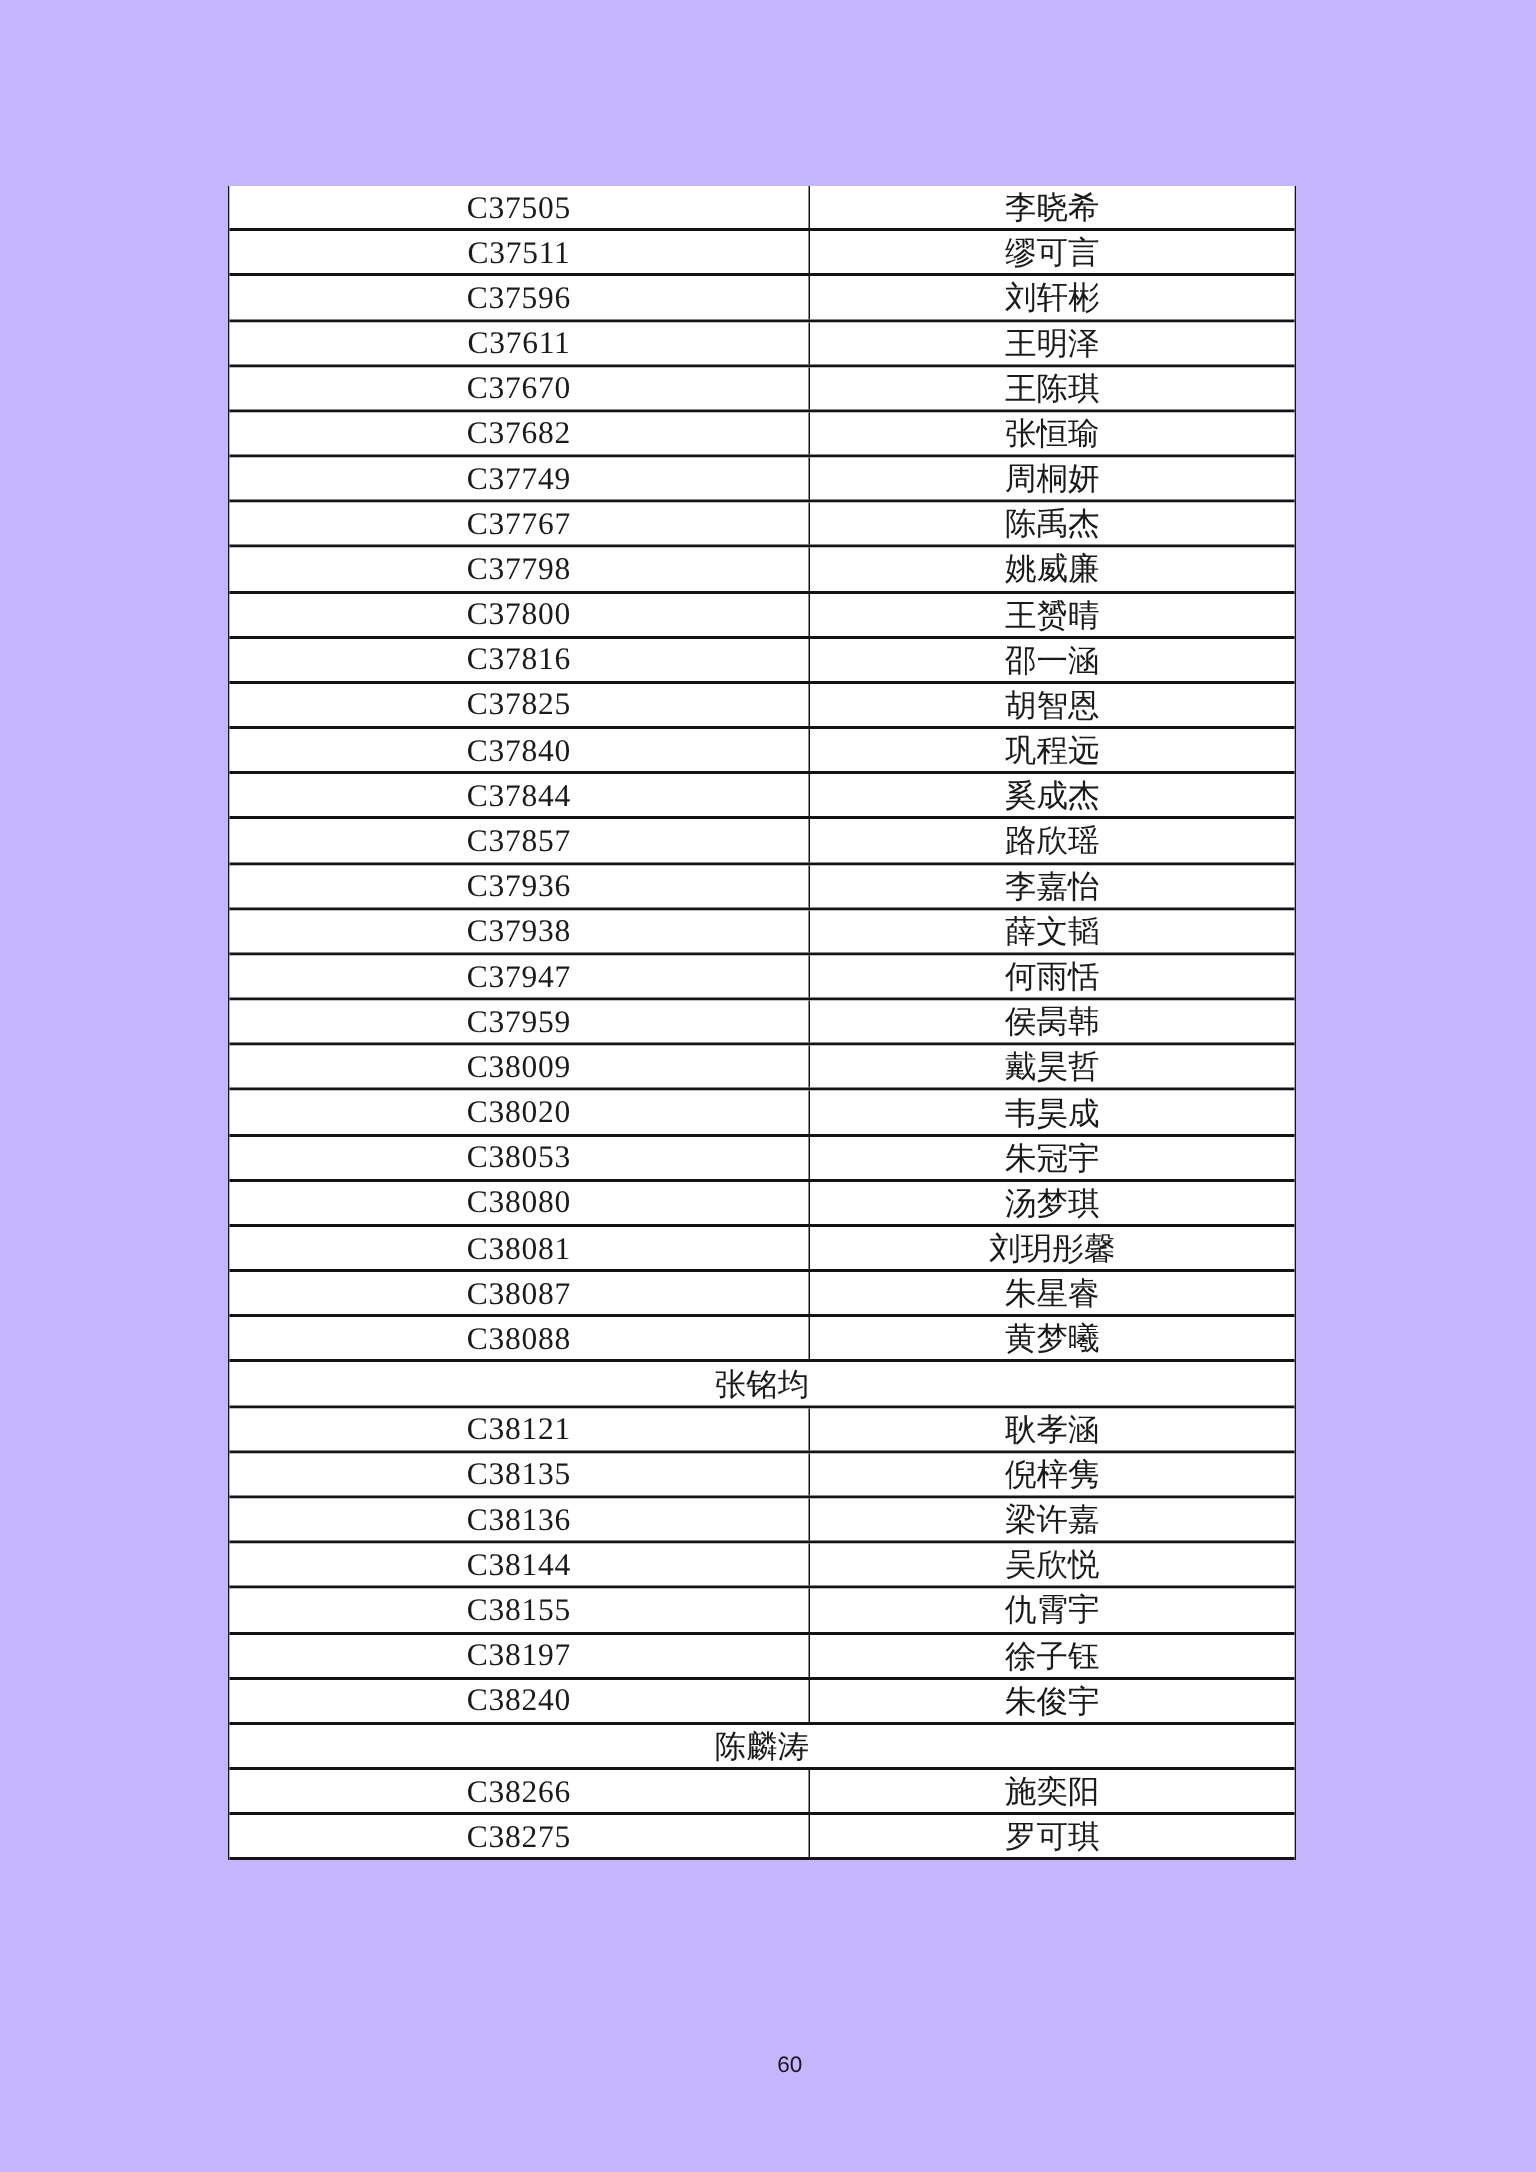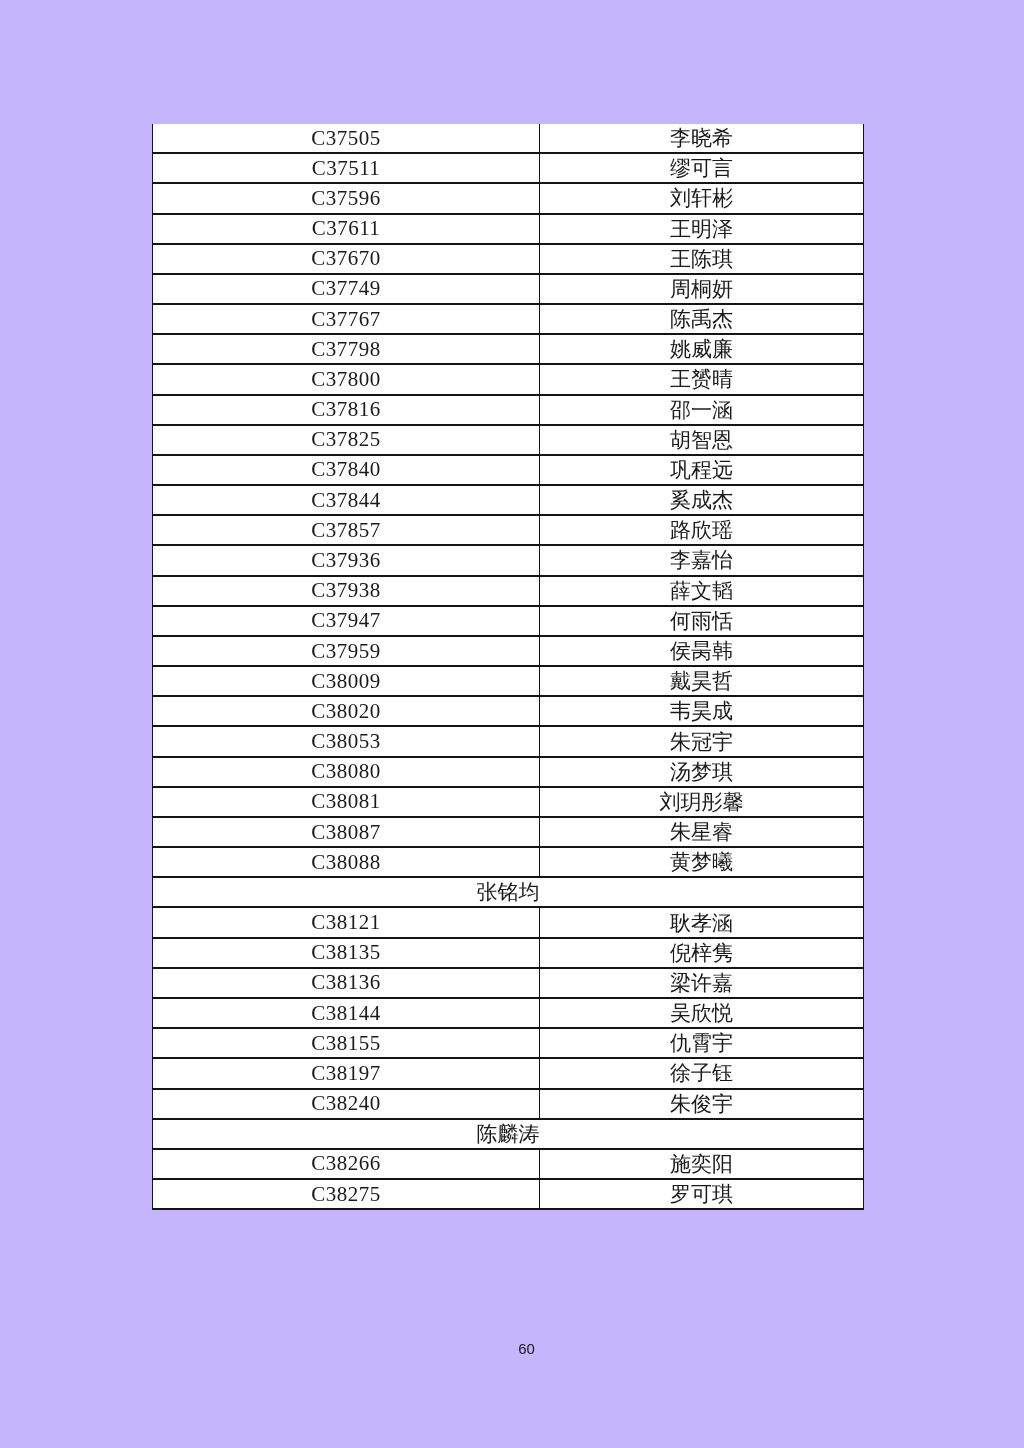--- a/index.html
+++ b/index.html
@@ -51,21 +51,21 @@
     border-right: 1px solid #141414;
     letter-spacing: 0.5px;
   }
   .cell-name {
     flex: 1;
   }
   .page-number {
     position: absolute;
     left: 0;
     right: 0;
-    top: 1340px;
+    top: 1368px;
     text-align: center;
     font-family: "Liberation Sans", "DejaVu Sans", sans-serif;
     font-size: 15px;
     color: #1a1a1a;
     padding-left: 29px;
   }
 </style>
 </head>
 <body>
 
@@ -91,20 +91,24 @@
     <div class="t-row">
       <div class="cell cell-id">C37611</div>
       <div class="cell cell-name">王明泽</div>
     </div>
 
     <div class="t-row">
       <div class="cell cell-id">C37670</div>
       <div class="cell cell-name">王陈琪</div>
     </div>
 
+    <div class="t-row">
+      <div class="cell cell-id">C37682</div>
+      <div class="cell cell-name">张恒瑜</div>
+    </div>
 
     <div class="t-row">
       <div class="cell cell-id">C37749</div>
       <div class="cell cell-name">周桐妍</div>
     </div>
 
     <div class="t-row">
       <div class="cell cell-id">C37767</div>
       <div class="cell cell-name">陈禹杰</div>
     </div>

